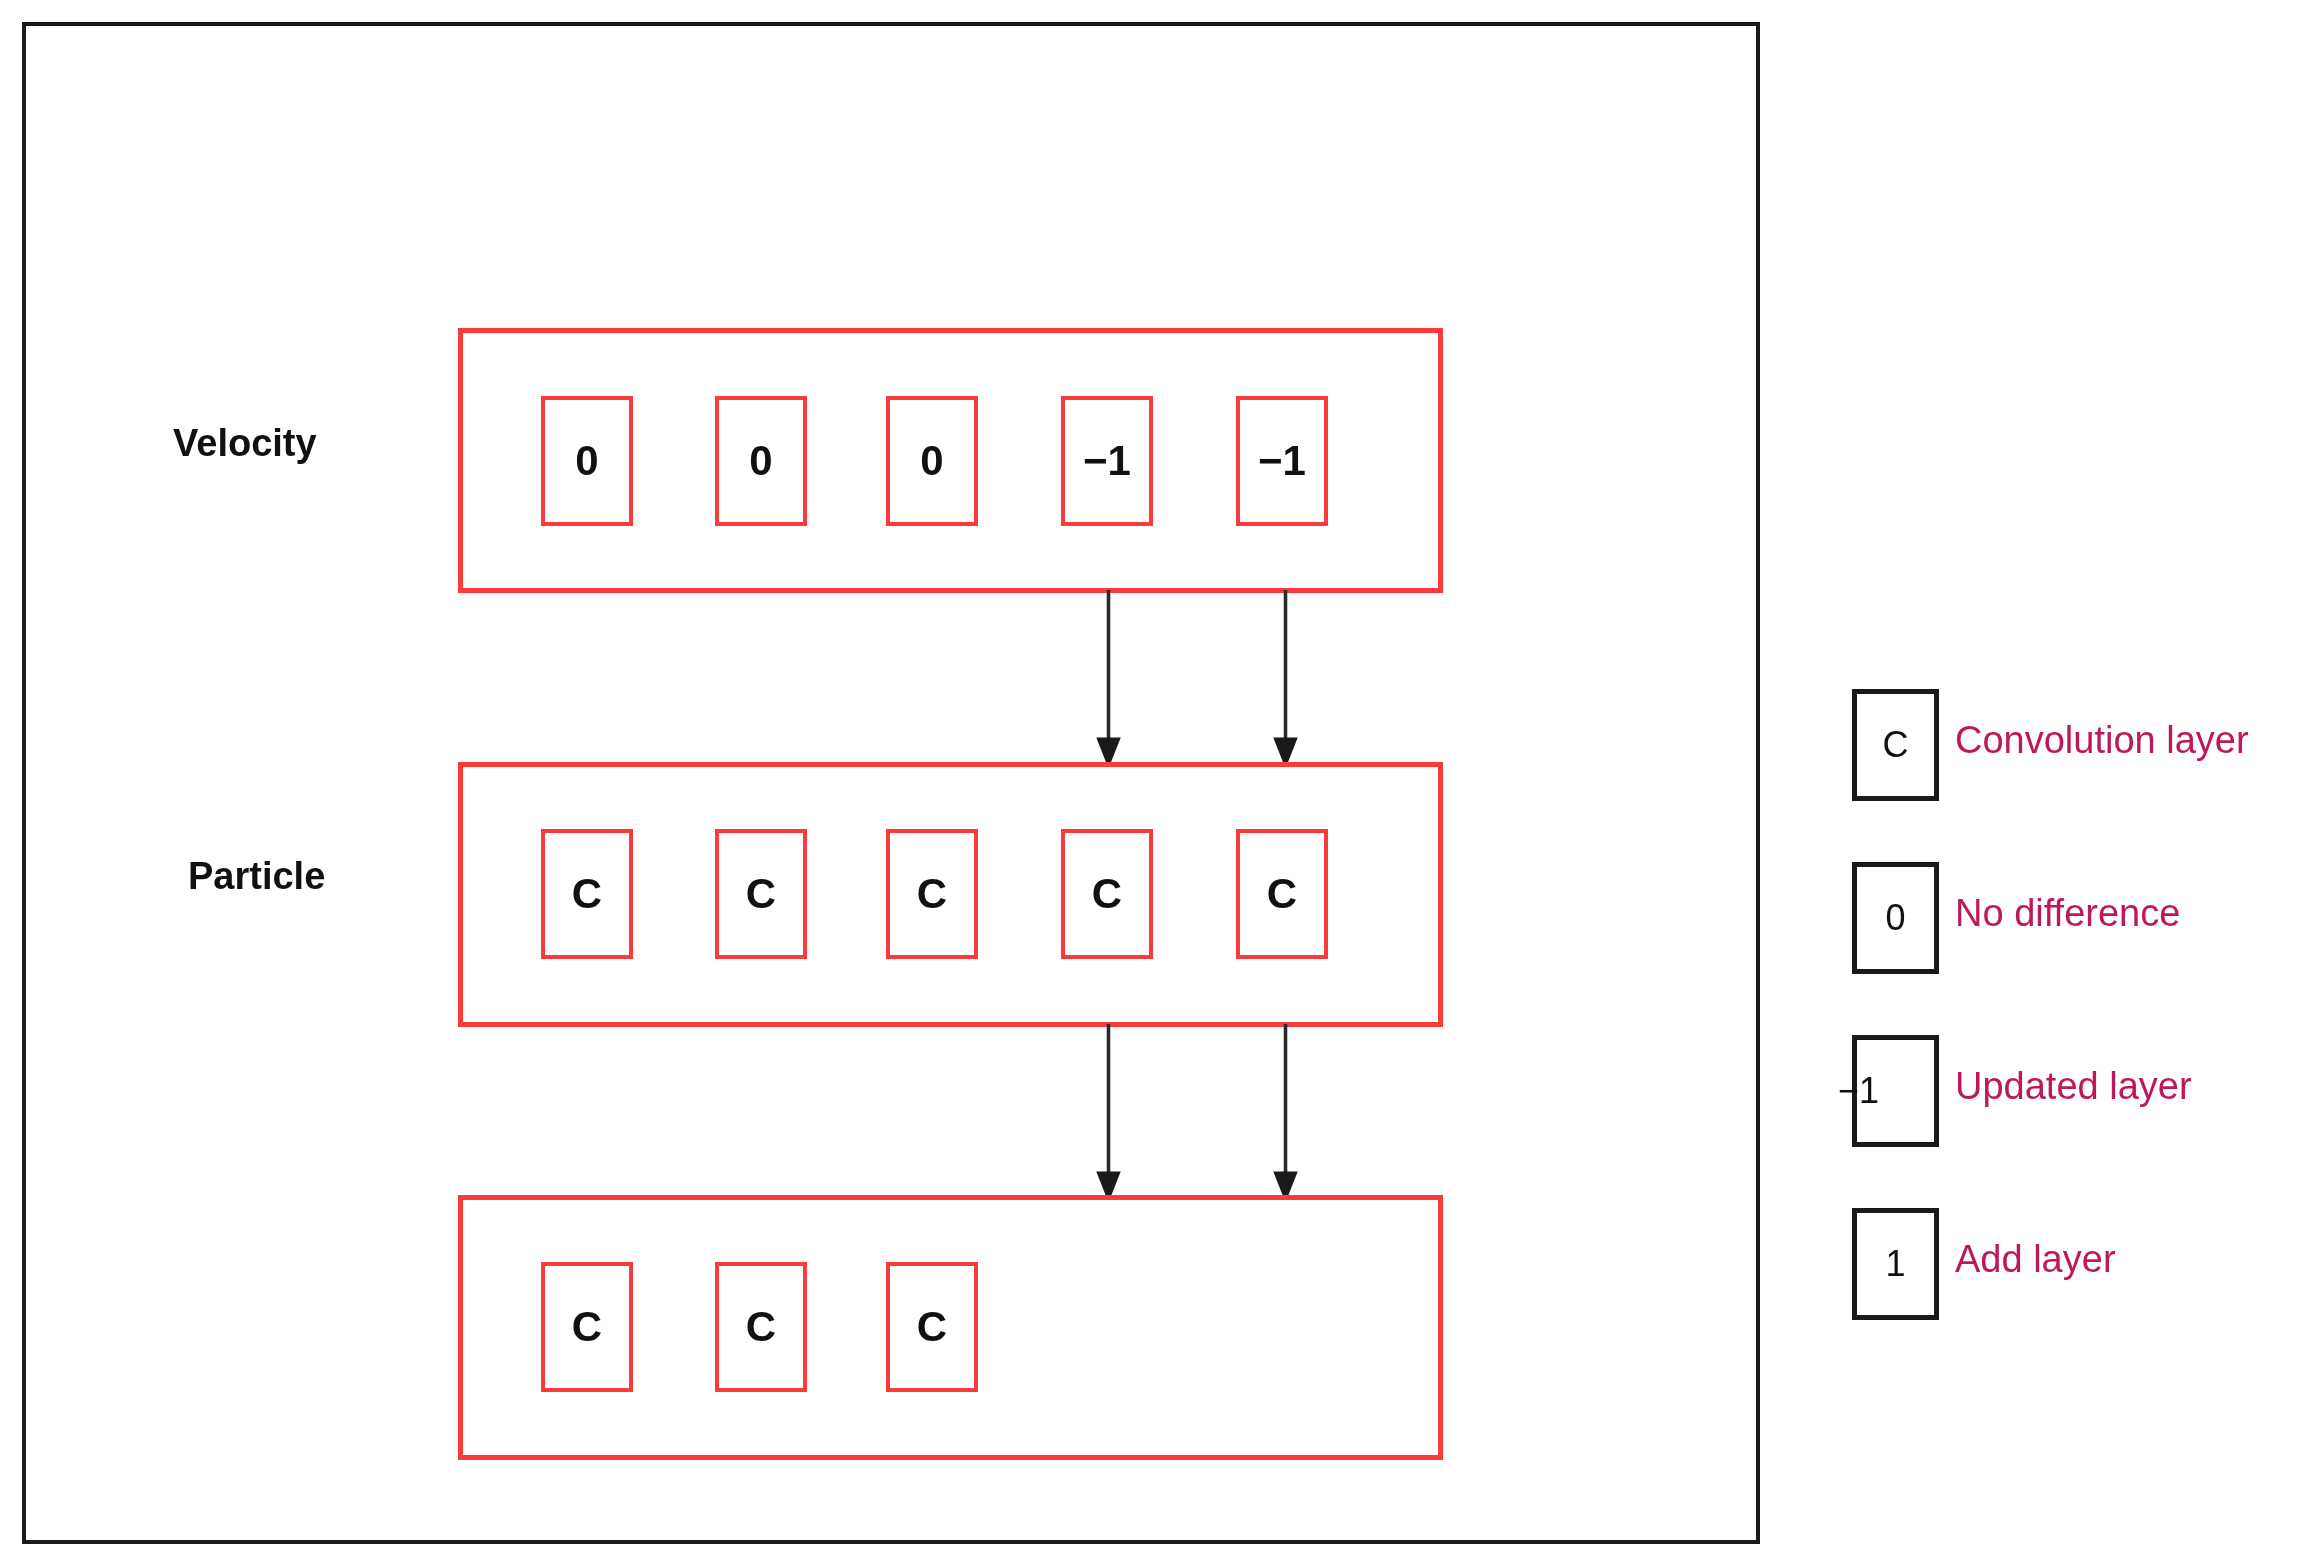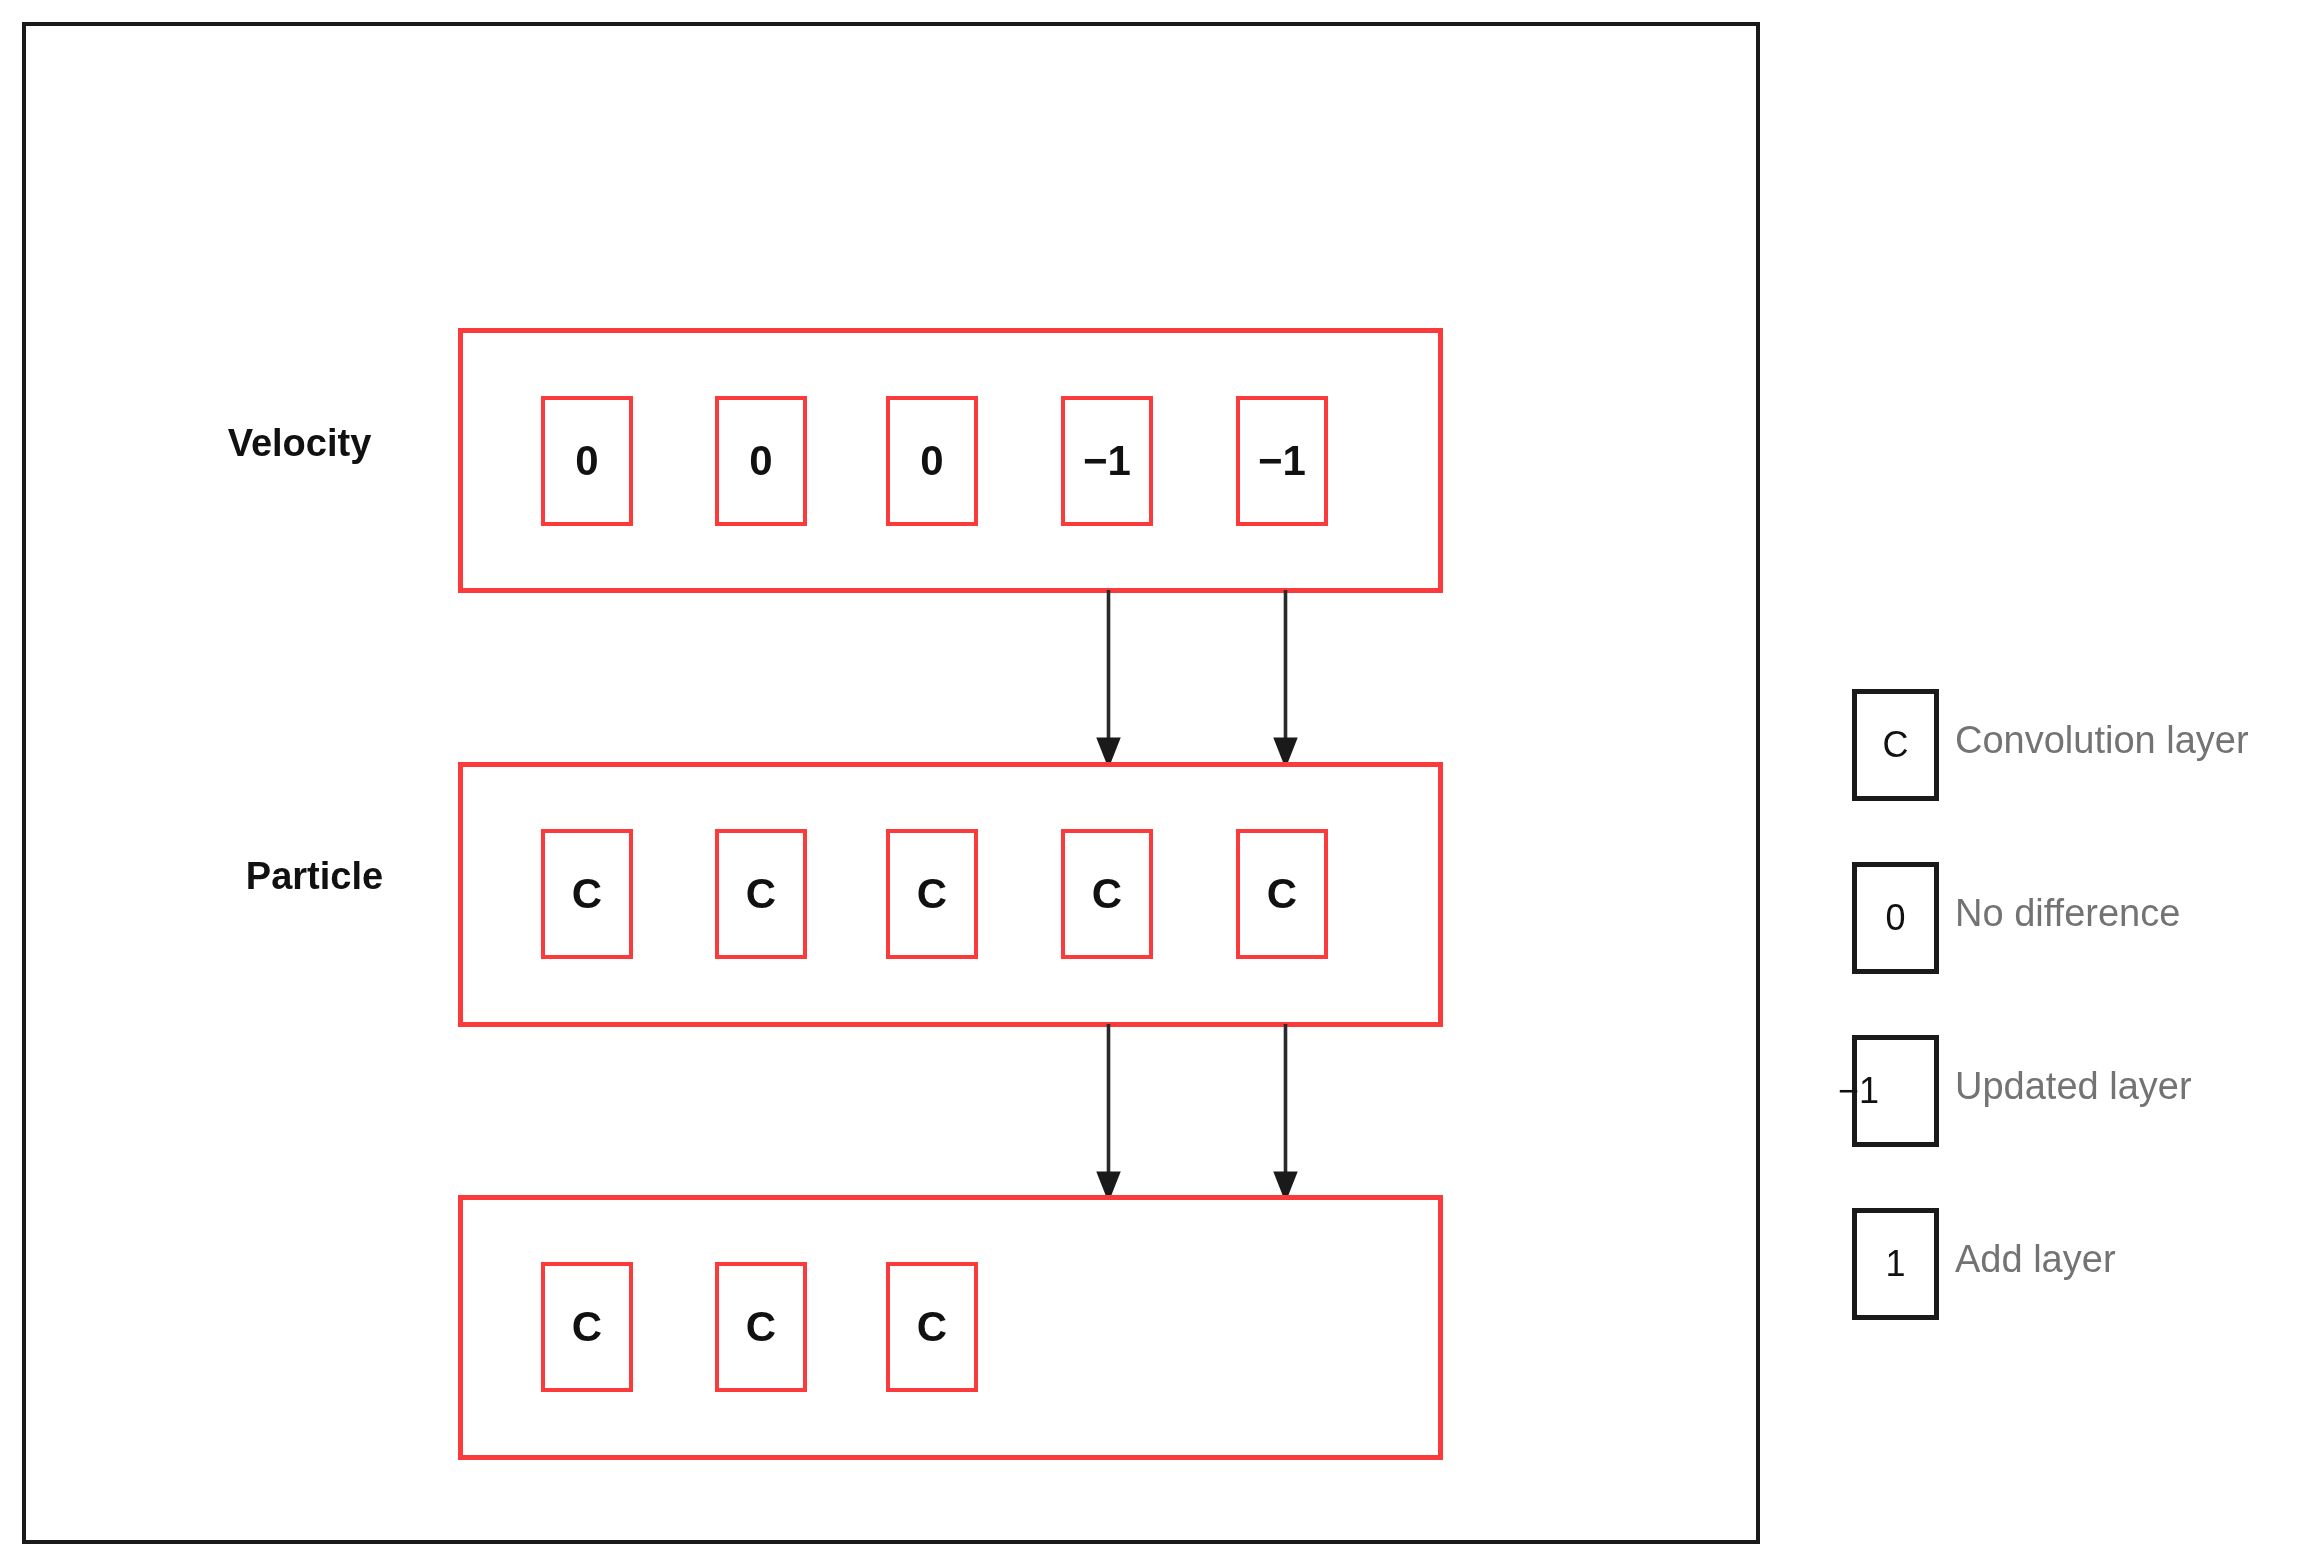--- a/index.html
+++ b/index.html
@@ -40,21 +40,21 @@
     text-align: center;
     font-size: 45px;
     color: #1a1a1a;
     letter-spacing: 0.1px;
     white-space: nowrap;
   }
 
   
   .row-label {
     position: absolute;
-    text-align: center;
+    text-align: left;
     font-size: 38px;
     font-weight: bold;
     color: #111111;
     white-space: nowrap;
     right: 1893px; 
   }
 
   
   .row-box {
     position: absolute;
@@ -117,21 +117,21 @@
   .legend-box.neg .legend-sym {
     position: relative;
     left: -19px;
     white-space: nowrap;
   }
   .legend-text {
     position: absolute;
     left: 103px;
     top: 30px;
     font-size: 38px;
-    color: #737373;
+    color: #be185d;
     white-space: nowrap;
   }
 </style>
 </head>
 <body>
 
 <div id="canvas">
 
   <div id="diagram-frame"></div>
 

